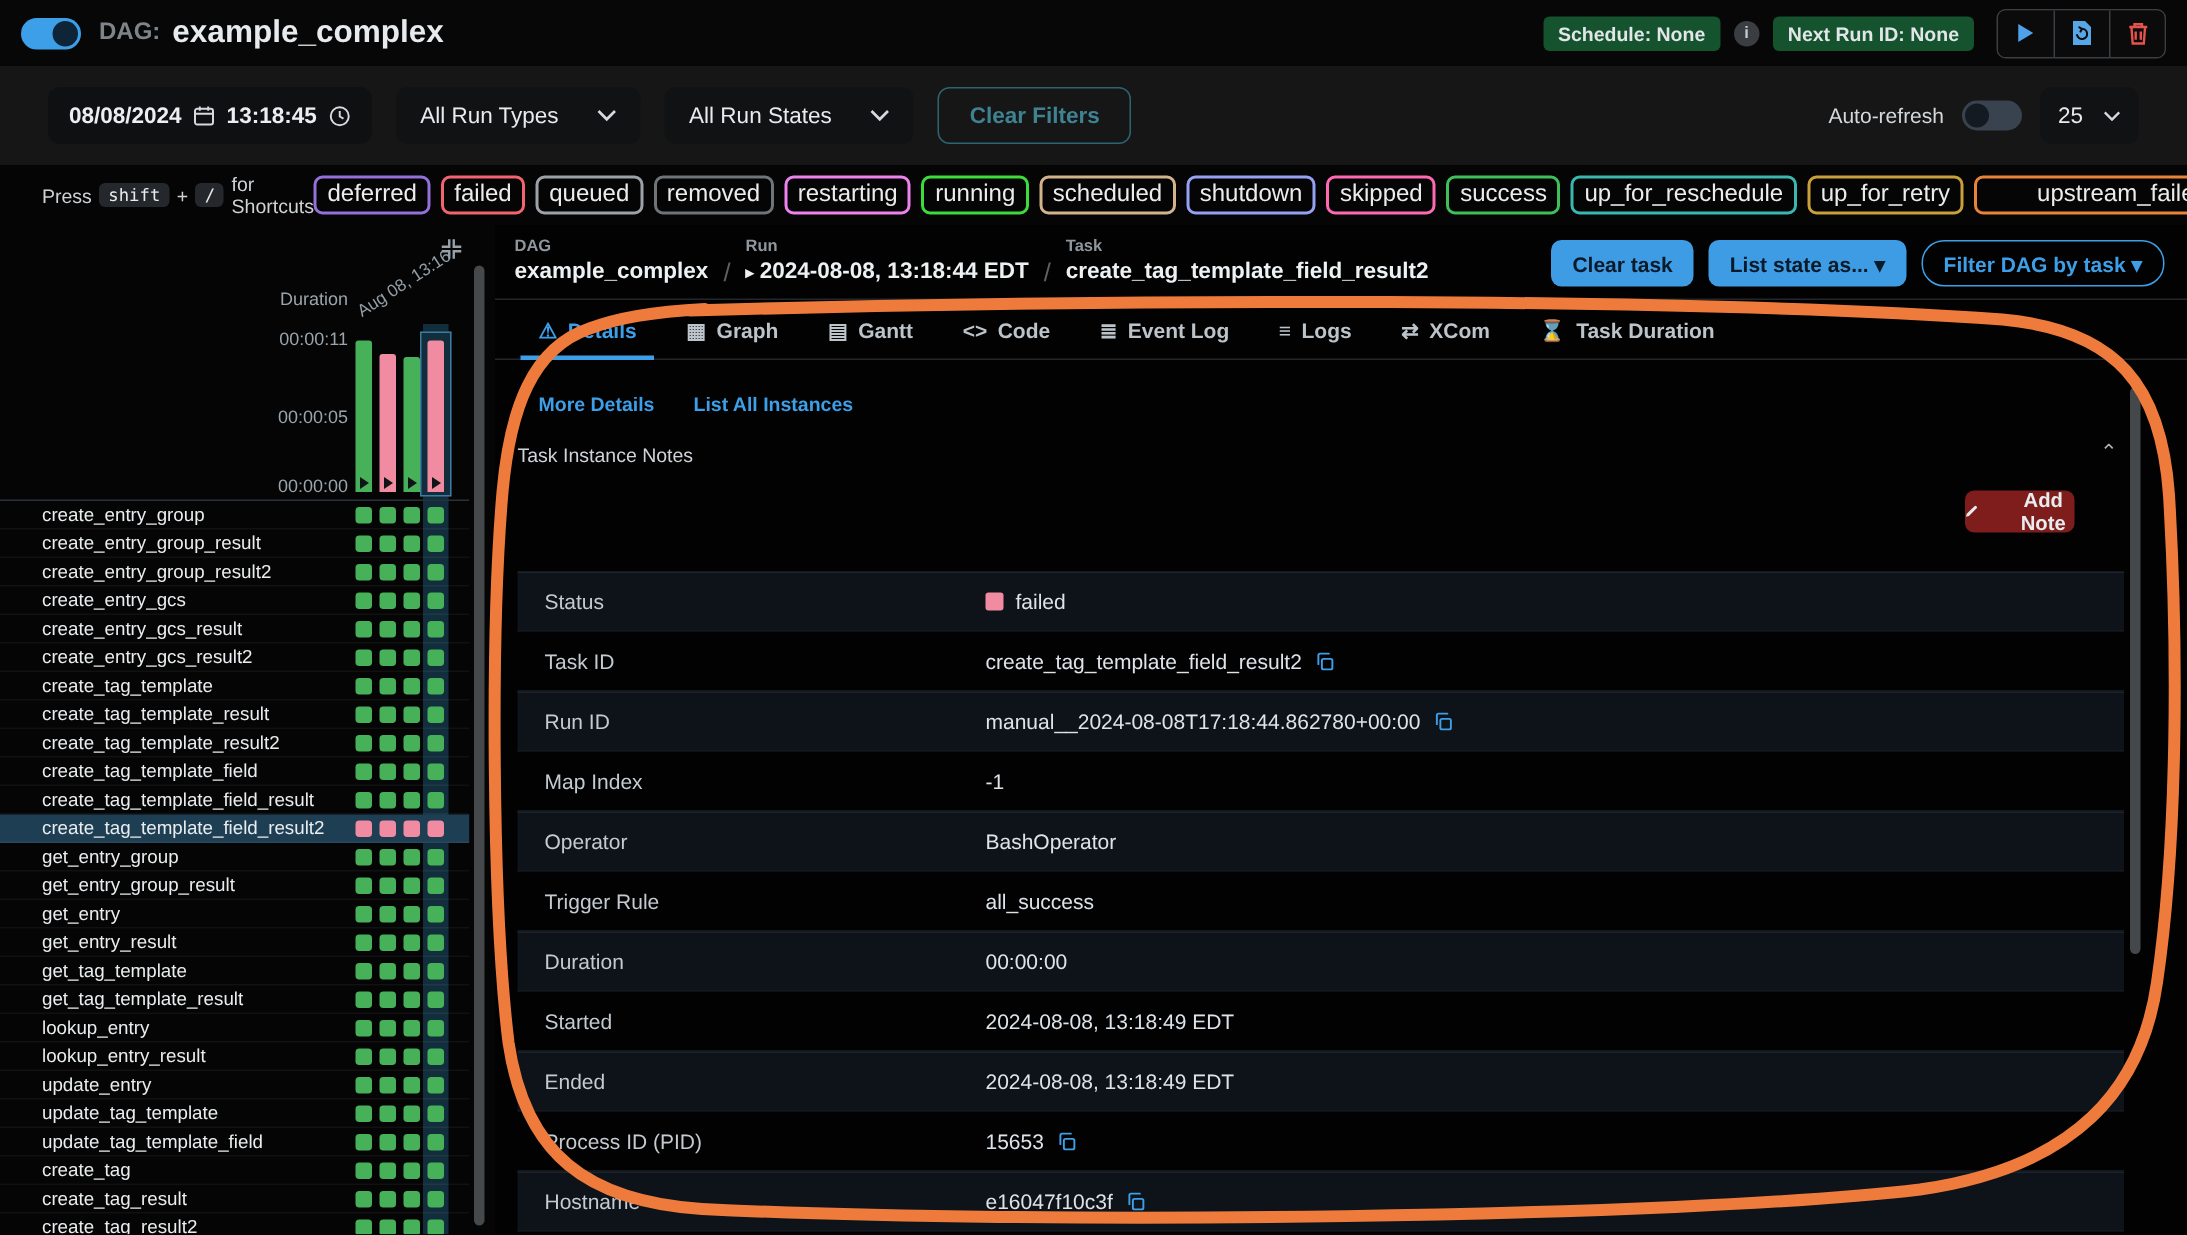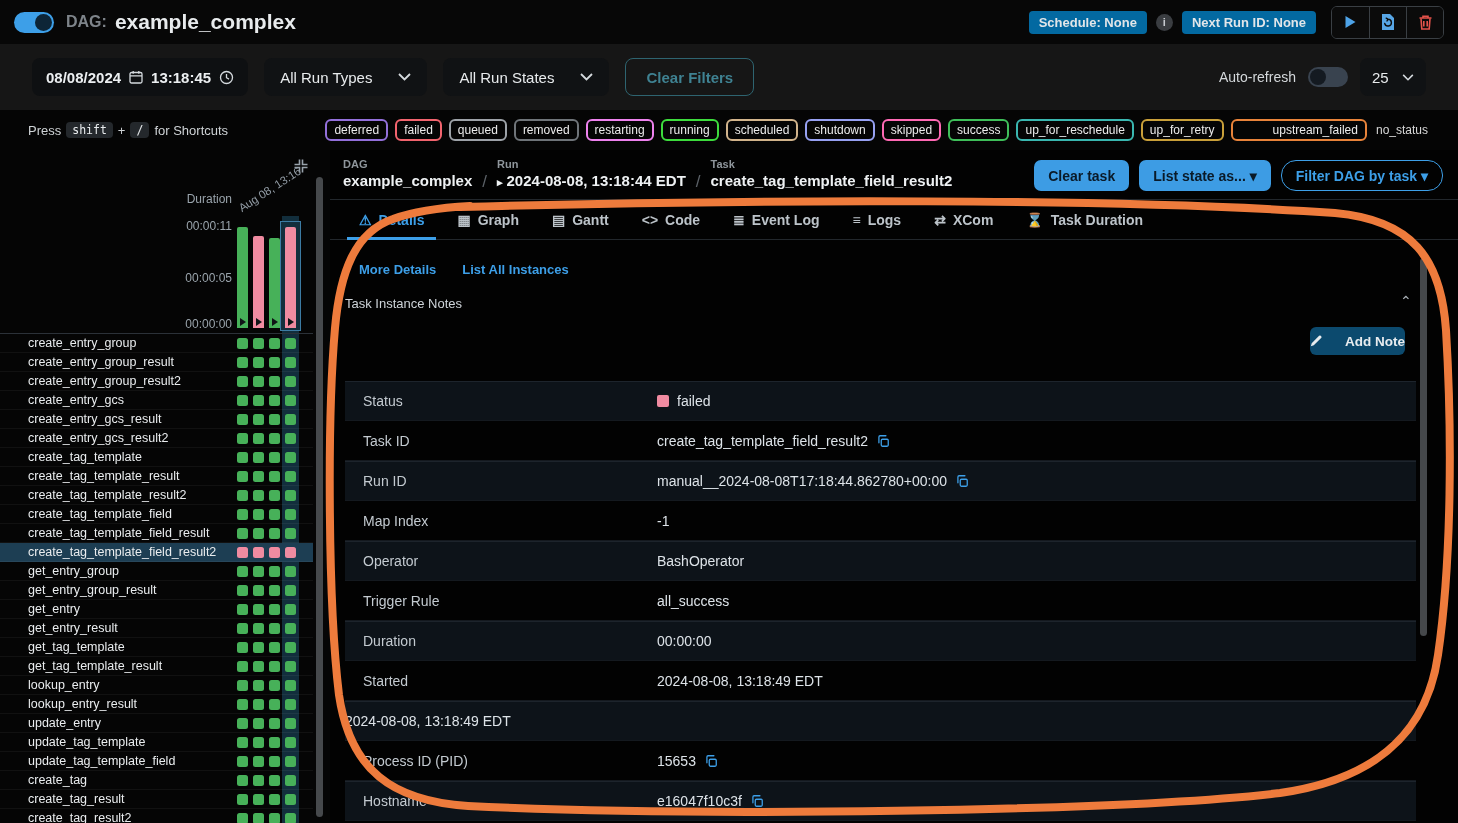--- a/index.html
+++ b/index.html
@@ -8,21 +8,21 @@
   .screen { position:relative; width:1458px; height:823px; background:#050505; overflow:hidden; }
 
   
   .topbar { position:absolute; left:0; top:0; width:1458px; height:44px; background:#070707;
             display:flex; align-items:center; padding:0 14px; }
   .dag-toggle { width:40px; height:21px; background:#3d9fe8; border-radius:11px; position:relative; flex:0 0 auto; cursor:pointer; }
   .dag-toggle .knob { position:absolute; right:2px; top:2px; width:17px; height:17px; border-radius:50%; background:#0d2537; }
   .dag-label { color:#7e848a; font-size:16px; font-weight:bold; margin-left:12px; }
   .dag-name  { color:#e8ebed; font-size:21px; font-weight:bold; margin-left:8px; }
   .topbar-right { margin-left:auto; display:flex; align-items:center; gap:9px; }
-  .hbadge { background:#0369a1; color:#e2e6e9; font-size:13px; font-weight:bold; padding:4px 10px; border-radius:4px; }
+  .hbadge { background:#14532d; color:#e2e6e9; font-size:13px; font-weight:bold; padding:4px 10px; border-radius:4px; }
   .info-icon { width:17px; height:17px; border-radius:50%; background:#3a3d41; color:#c7cbd0; font-size:11px; font-weight:bold;
                display:flex; align-items:center; justify-content:center; cursor:pointer; }
   .btn-group { display:flex; border:1px solid #3a3f44; border-radius:6px; overflow:hidden; margin-left:6px; }
   .btn-group button { width:37px; height:31px; background:#0b0b0b; border:none; border-left:1px solid #3a3f44;
                       display:flex; align-items:center; justify-content:center; cursor:pointer; }
   .btn-group button:first-child { border-left:none; }
 
   
   .filterbar { position:absolute; left:0; top:44px; width:1458px; height:66px; background:#161616;
                display:flex; align-items:center; padding:0 32px; gap:16px; }
@@ -39,21 +39,21 @@
   .psize { height:38px; width:66px; background:#101214; border-radius:8px; display:flex; align-items:center;
            justify-content:space-between; padding:0 12px; color:#e8ebed; font-size:15px; cursor:pointer; }
 
   
   .legendrow { position:absolute; left:0; top:110px; width:1458px; height:40px; background:#050505;
                display:flex; align-items:center; padding:0 28px; }
   .shortcut-hint { color:#cfd3d6; font-size:13px; display:flex; align-items:center; gap:5px; }
   kbd { font-family:"DejaVu Sans Mono", monospace; font-size:11.5px; background:#24282c; color:#e8ebed;
         border-radius:4px; padding:1px 6px; }
   .legend { margin-left:auto; display:flex; align-items:center; gap:7px; }
-  .lbadge { font-size:12px; color:#ececec; border:2px solid transparent; border-radius:6px; padding:2px 7px; }
+  .lbadge { font-size:16px; color:#ececec; border:2px solid transparent; border-radius:6px; padding:2px 7px; }
   .lbadge.noborder { border:none; color:#d9d9d9; padding:2px 2px; }
 
   
   .sidebar { position:absolute; left:0; top:150px; width:313px; height:673px; background:#050505; overflow:hidden; }
   .collapse-btn { position:absolute; right:4px; top:8px; cursor:pointer; }
   .chart { position:absolute; left:0; top:0; width:313px; height:184px; border-bottom:1px solid #2b3138; }
   .duration-label { position:absolute; right:81px; top:42px; color:#9aa4ac; font-size:12px; }
   .col-header { position:absolute; left:243px; top:52px; color:#939da6; font-size:11.5px; white-space:nowrap;
                 transform:rotate(-33deg); transform-origin:left bottom; }
   .tick { position:absolute; right:81px; color:#9aa4ac; font-size:12px; text-align:right; }
@@ -92,21 +92,21 @@
   .tab { display:flex; align-items:center; gap:7px; padding:0 12px; margin-right:9px; color:#bcc3c9;
          font-size:14px; font-weight:bold; cursor:pointer; position:relative; }
   .tab .ticon { font-size:14px; }
   .tab.active { color:#3d9fe8; }
   .tab.active::after { content:""; position:absolute; left:0; right:0; bottom:-1px; height:3px; background:#3d9fe8; }
 
   .links { position:absolute; left:29px; top:112px; display:flex; gap:26px; }
   .dlink { color:#3d9fe8; font-size:13px; font-weight:bold; cursor:pointer; }
   .notes-title { position:absolute; left:15px; top:146px; color:#ced4d9; font-size:13px; font-weight:normal; }
   .notes-chevron { position:absolute; left:1070px; top:143px; color:#aab1b7; font-size:14px; cursor:pointer; }
-  .add-note { position:absolute; left:980px; top:177px; width:95px; height:28px; background:#0c4a6e; border:none;
+  .add-note { position:absolute; left:980px; top:177px; width:73px; height:28px; background:#7f1d1d; border:none;
               border-radius:6px; color:#e8ecef; font-size:13.5px; font-weight:bold; display:flex; align-items:center;
               justify-content:center; gap:23px; cursor:pointer; font-family:inherit; }
 
   .dtable { position:absolute; left:15px; top:231px; width:1071px; }
   .drow { height:40px; display:flex; align-items:center; border-bottom:1px solid #14191f; }
   .drow.light { background:#0d1319; border-top:1px solid #1d242c; }
   .dlabel { width:312px; padding-left:18px; color:#c3cad0; font-size:14px; }
   .dvalue { color:#dde3e8; font-size:14px; display:flex; align-items:center; gap:8px; }
   .swatch { width:12px; height:12px; border-radius:2px; display:inline-block; }
   .copy-icon { cursor:pointer; display:inline-flex; }
@@ -830,20 +830,21 @@
             <span>00:00:00</span>
           </div>
         </div>
         <div class="drow">
           <div class="dlabel">Started</div>
           <div class="dvalue">
             <span>2024-08-08, 13:18:49 EDT</span>
           </div>
         </div>
         <div class="drow light">
+          <div class="dlabel">Ended</div>
           <div class="dvalue">
             <span>2024-08-08, 13:18:49 EDT</span>
           </div>
         </div>
         <div class="drow">
           <div class="dlabel">Process ID (PID)</div>
           <div class="dvalue">
             <span>15653</span>
             <span class="copy-icon">
               <svg width="14" height="14" viewBox="0 0 24 24" fill="none" stroke="#3d9fe8" stroke-width="2.2" stroke-linecap="round" stroke-linejoin="round">

